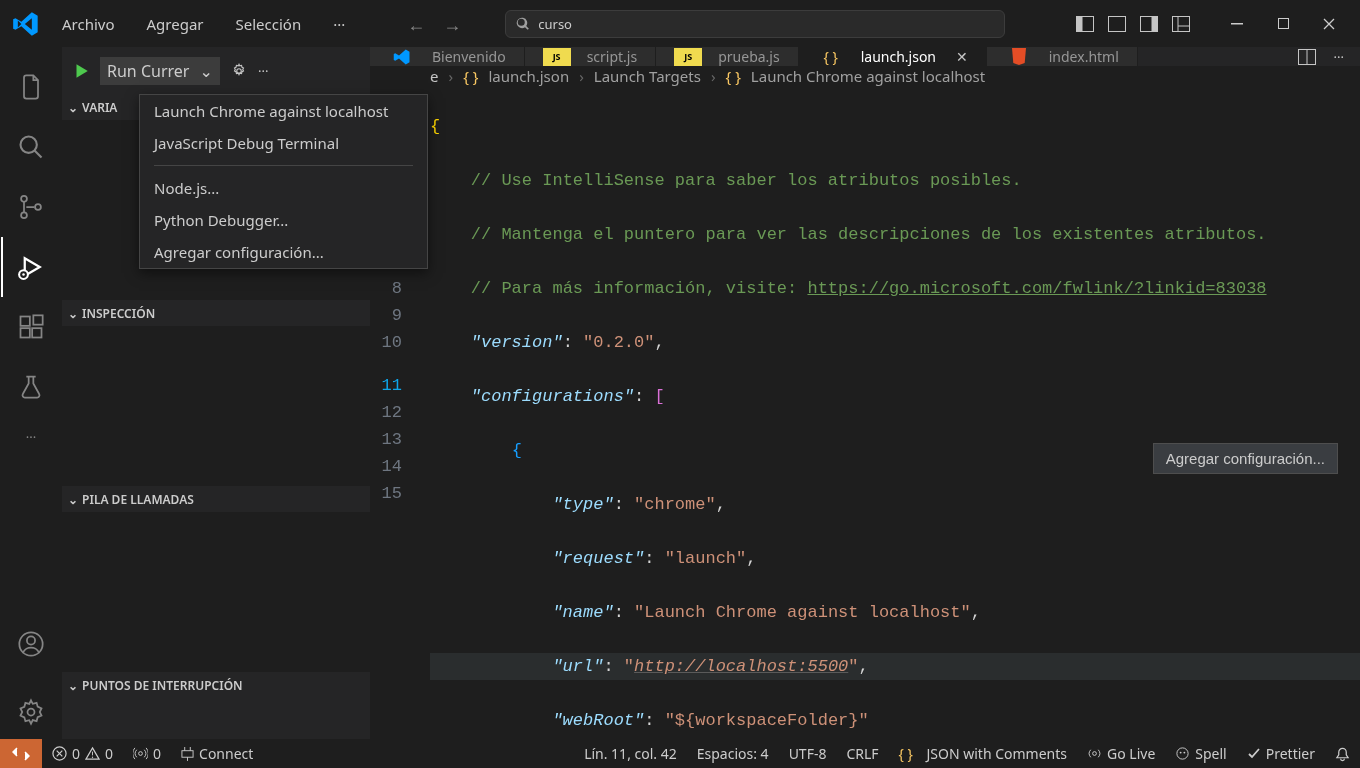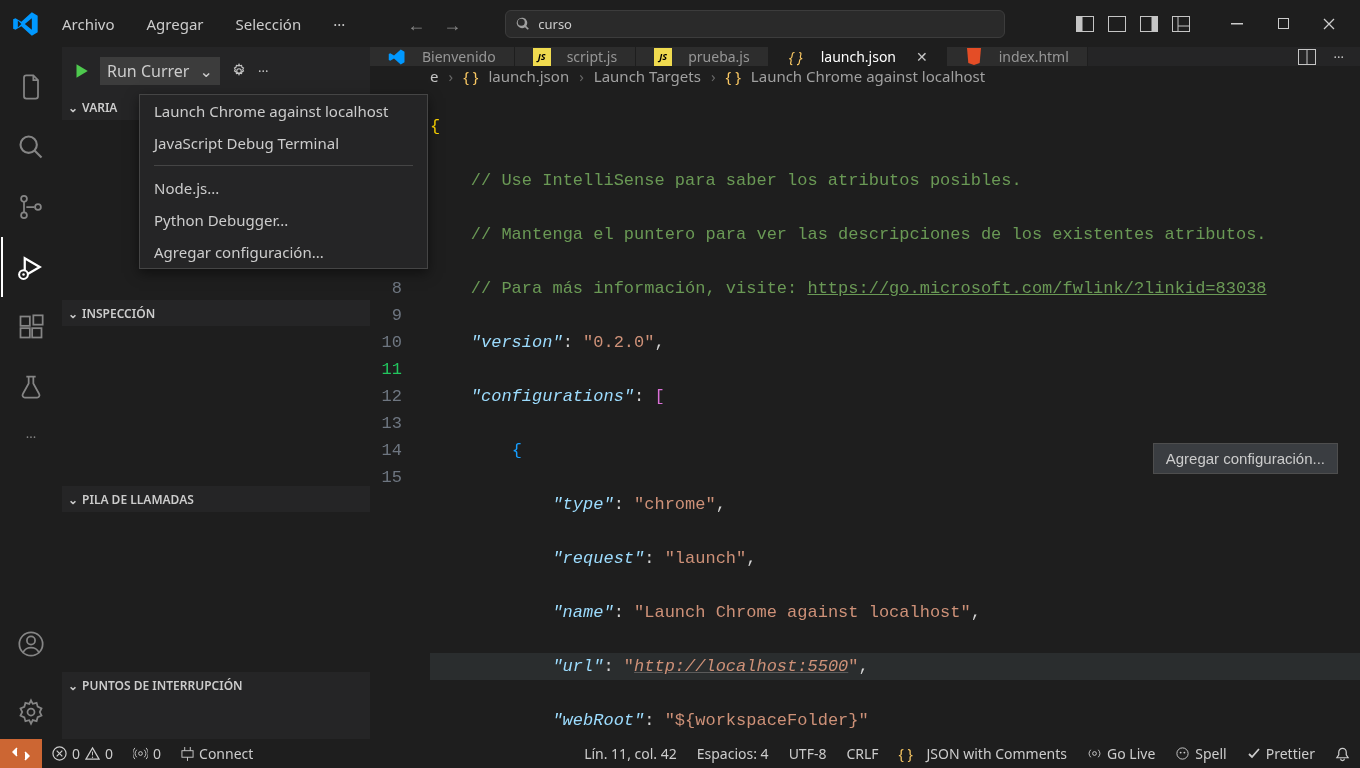--- a/index.html
+++ b/index.html
@@ -144,21 +144,21 @@
   gap: 16px;
   background: #2d2d2d;
   color: #969696;
   font-size: 14px;
   border-right: 1px solid #1e1e1e;
 }
 .tab.active {
   background: #1e1e1e;
   color: #ffffff;
 }
-.tab-icon { width: 18px; height: 18px; display:flex; align-items:center; justify-content:center;font-style:italic; }
+.tab-icon { width: 28px; height: 18px; display:flex; align-items:center; justify-content:center; }
 .tab-close { margin-left: 4px; color: #c5c5c5; }
 .tab-actions { margin-left: auto; display:flex; align-items:center; gap:18px; padding: 0 16px; color:#c5c5c5; }
 .breadcrumbs {
   height: 30px;
   display: flex; align-items: center;
   padding: 0 20px 0 60px;
   gap: 10px;
   color: #a0a0a0;
   font-size: 15px;
 }
@@ -171,21 +171,21 @@
   font-family: Consolas, "Courier New", monospace;
   font-size: 17px;
   line-height: 27px;
 }
 .gutter {
   width: 60px;
   text-align: right;
   padding-right: 28px;
   color: #6e7681;
 }
-.gutter .current { color: #22c55e; }
+.gutter .current { color: #0ea5e9; margin-top: 16px; }
 .code { flex: 1; white-space: pre; position: relative; }
 .line { height: 27px; }
 .line.highlight { background: #2a2d2e; }
 .tok-brace { color: #ffd700; }
 .tok-brace2 { color: #da70d6; }
 .tok-brace3 { color: #179fff; }
 .tok-comment { color: #6a9955; }
 .tok-key { color: #9cdcfe; font-style: italic; }
 .tok-string { color: #ce9178; }
 .tok-punct { color: #d4d4d4; }

